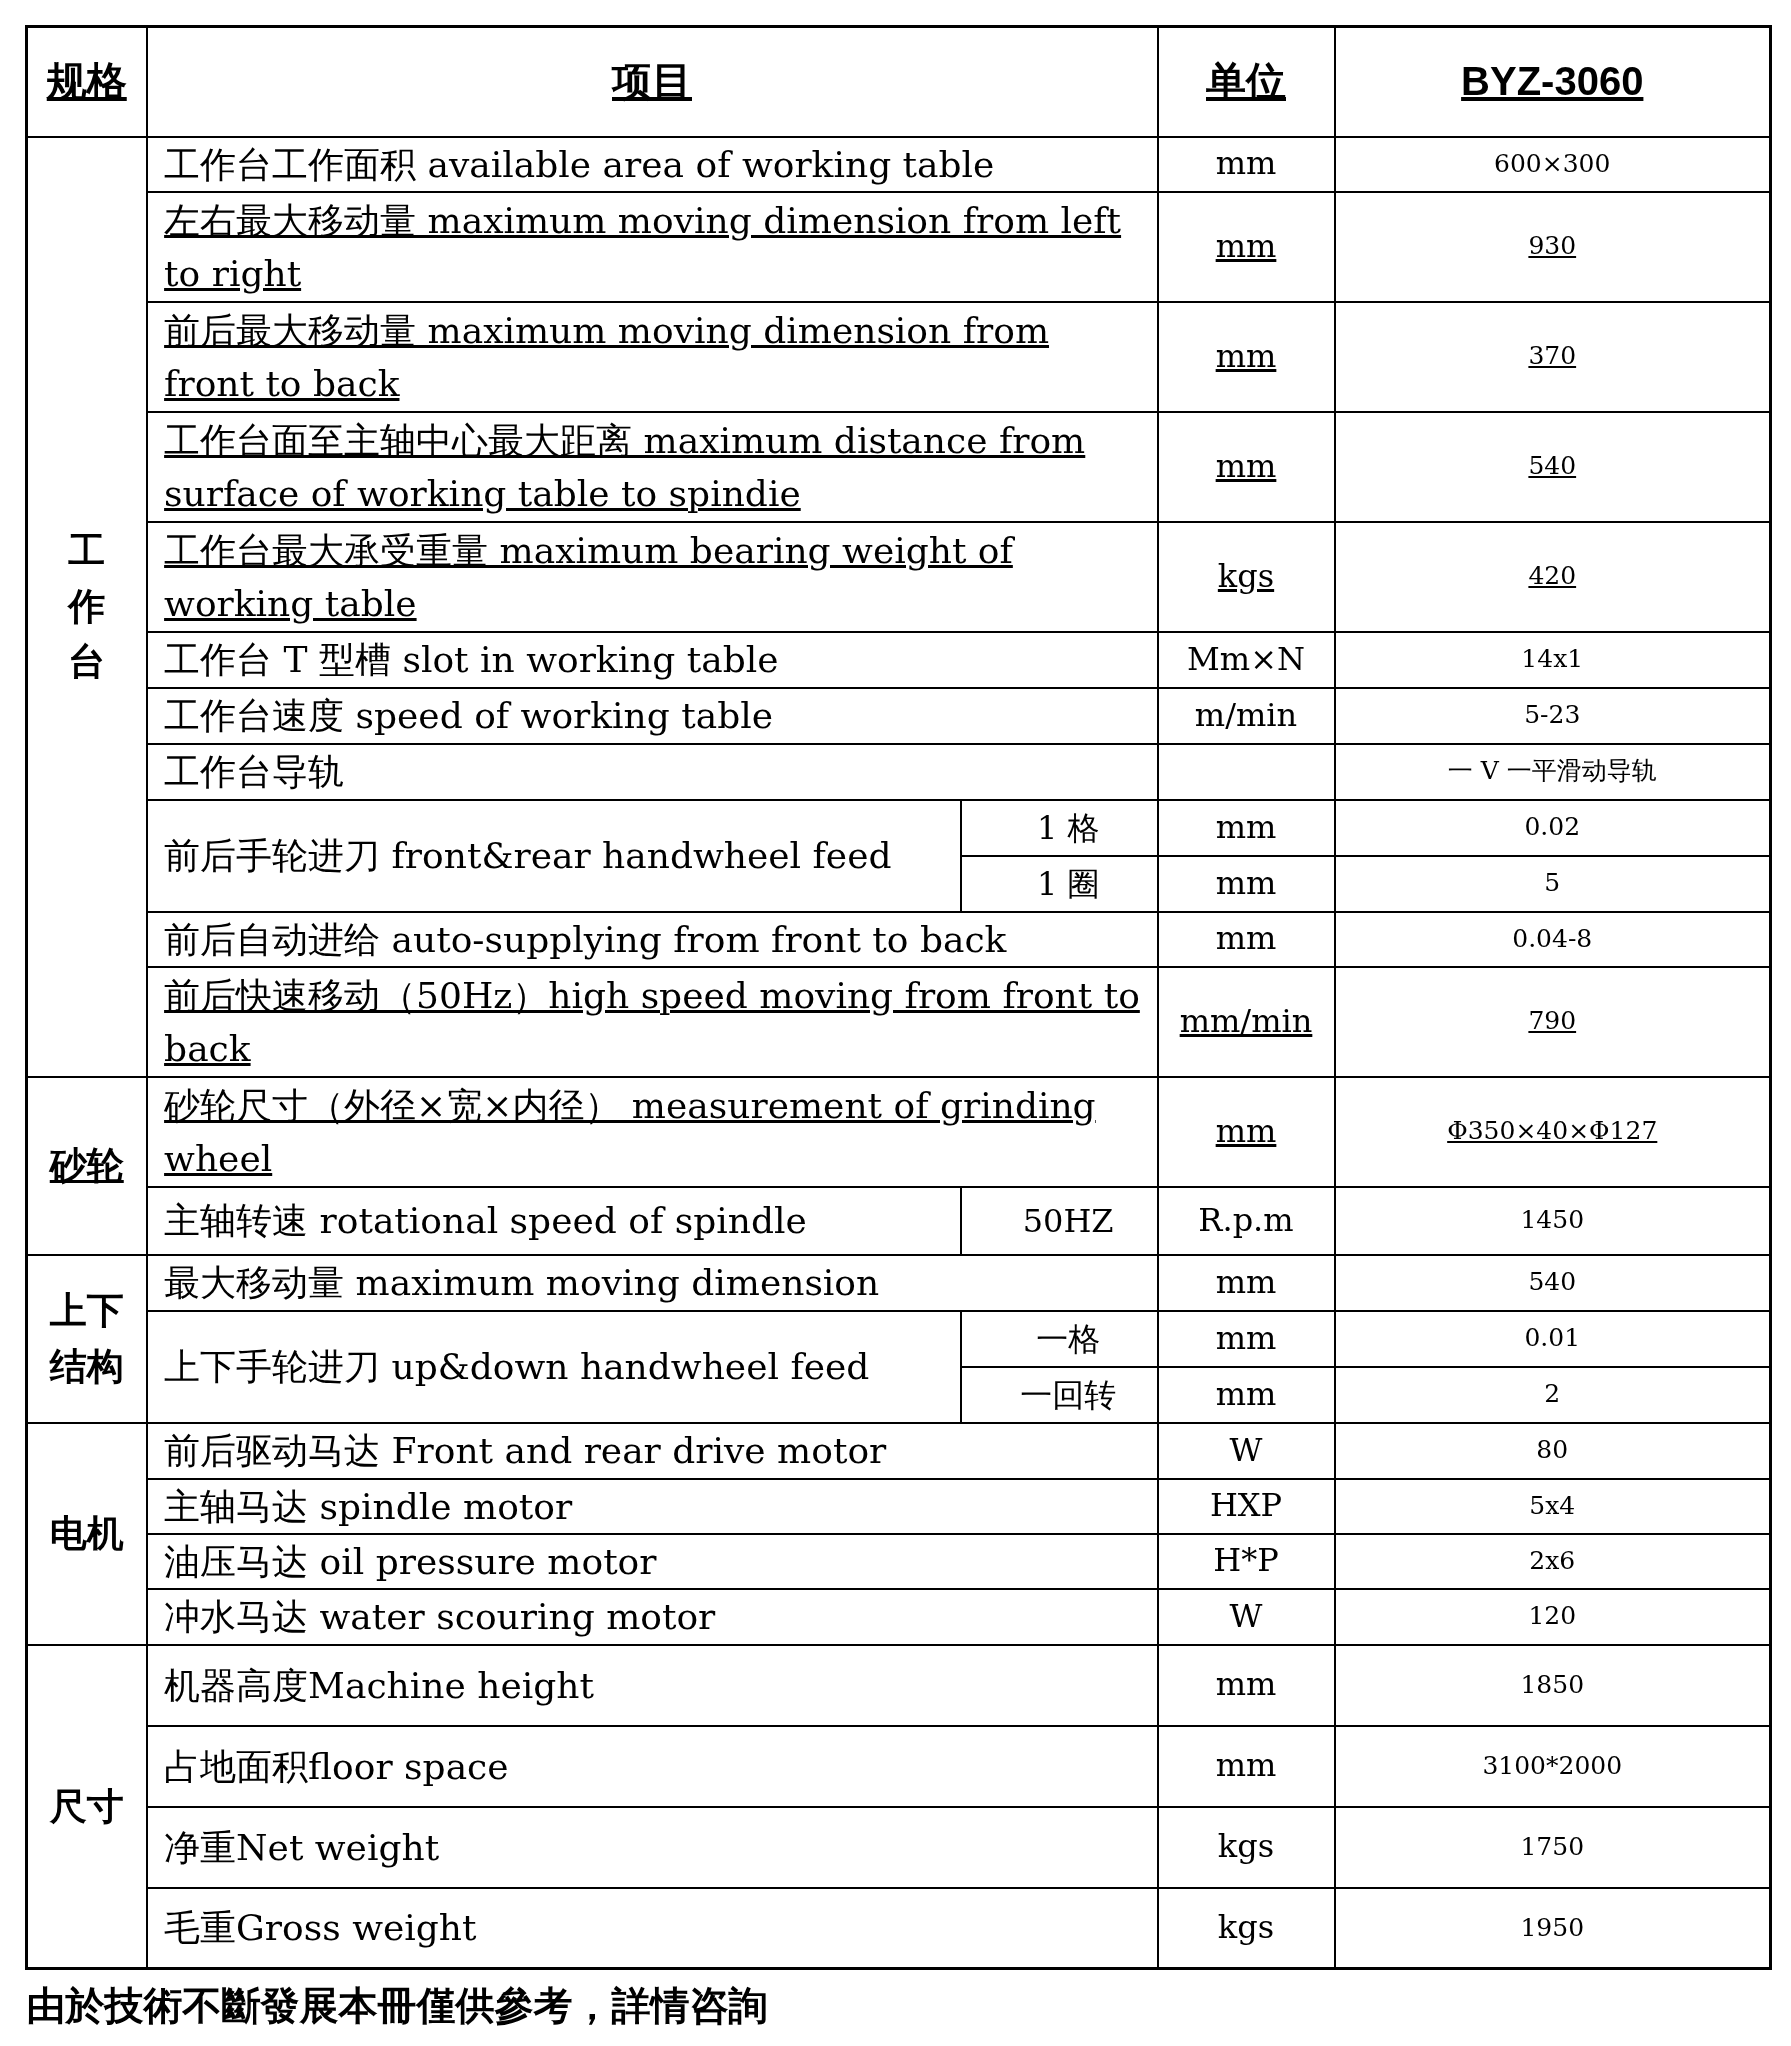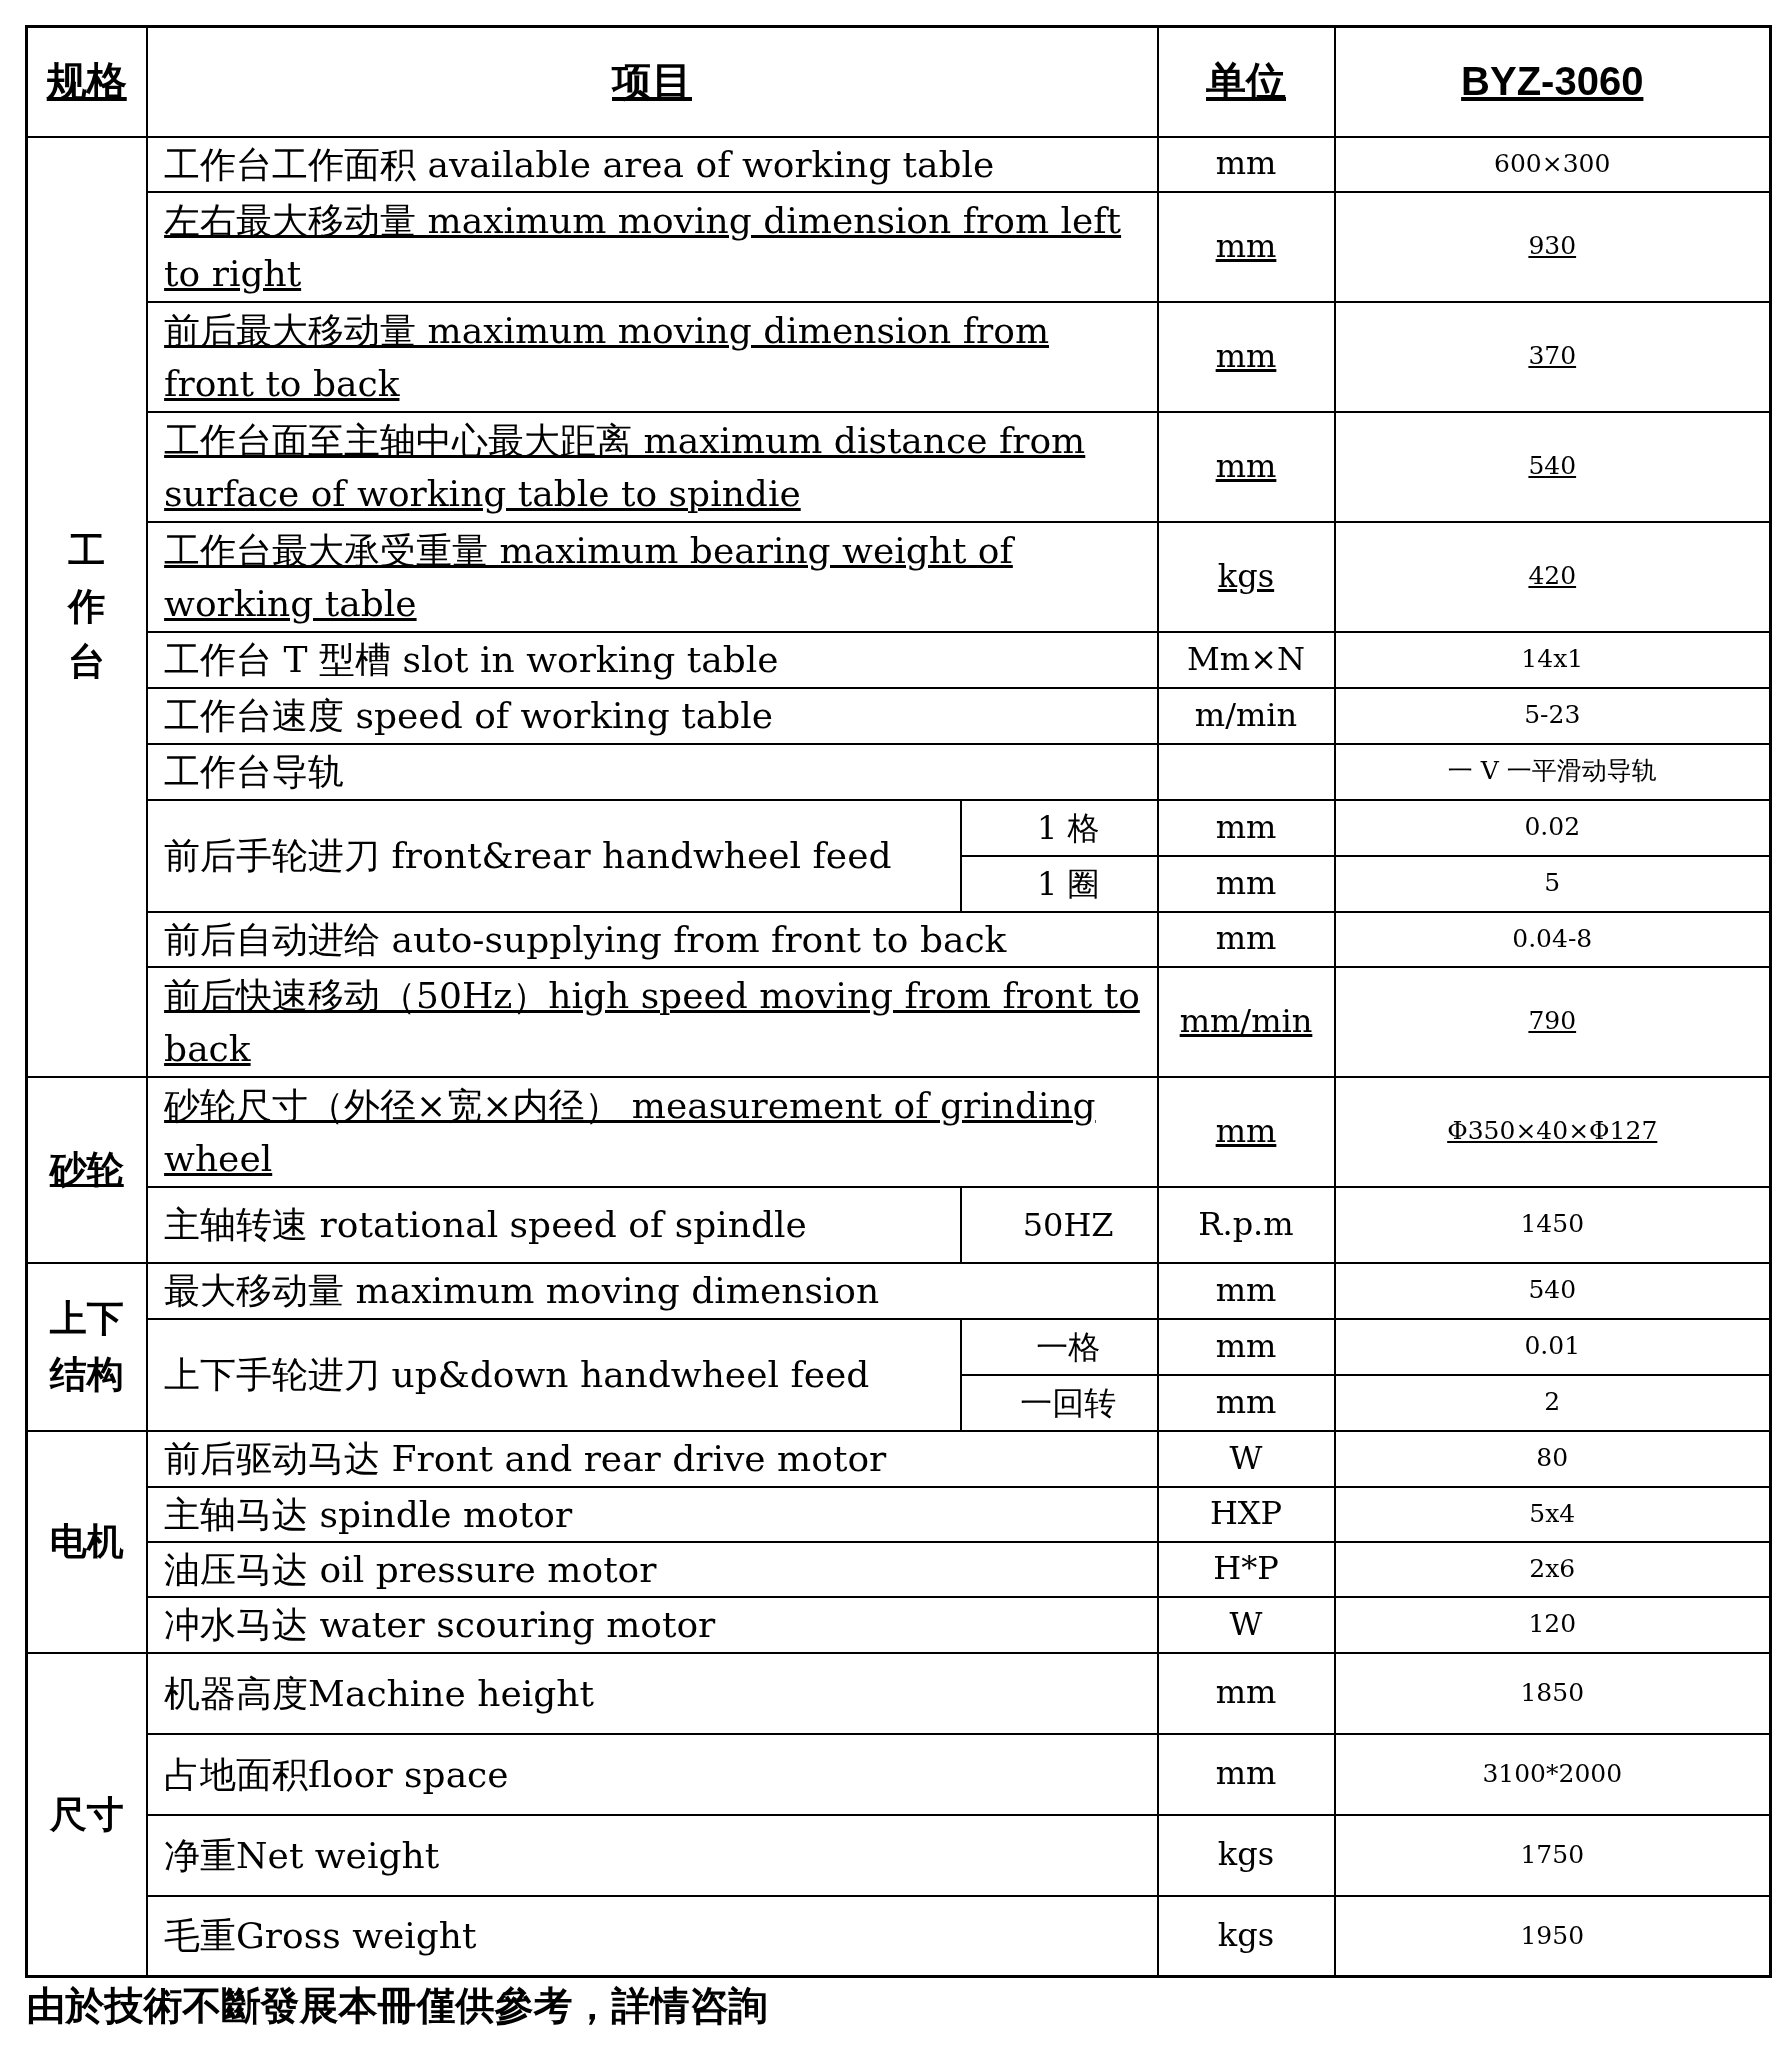--- a/index.html
+++ b/index.html
@@ -28,21 +28,21 @@
     padding-left:16.6px;padding-right:10px;
   }
   td.sub{
     text-align:center;font-size:32px;line-height:50px;
     padding-left:18.3px;
   }
   td.unit{text-align:center;font-size:32px;line-height:1.3;}
   td.value{text-align:center;font-size:25px;line-height:1.3;}
   tr.h133{height:110px;text-decoration:underline;}
   tr.h98{height:81px;}
-  tr.h75{height:76px;margin-left:24px;}
+  tr.h75{height:68px;margin-left:24px;}
   tr.h67{height:56px;}
   tr.h66{height:55px;}
   .note{
     position:absolute;left:26.6px;top:1979px;
     font-family:"Liberation Sans","DejaVu Sans",sans-serif;
     font-weight:bold;font-size:39px;
   }
 </style>
 </head>
 <body>

